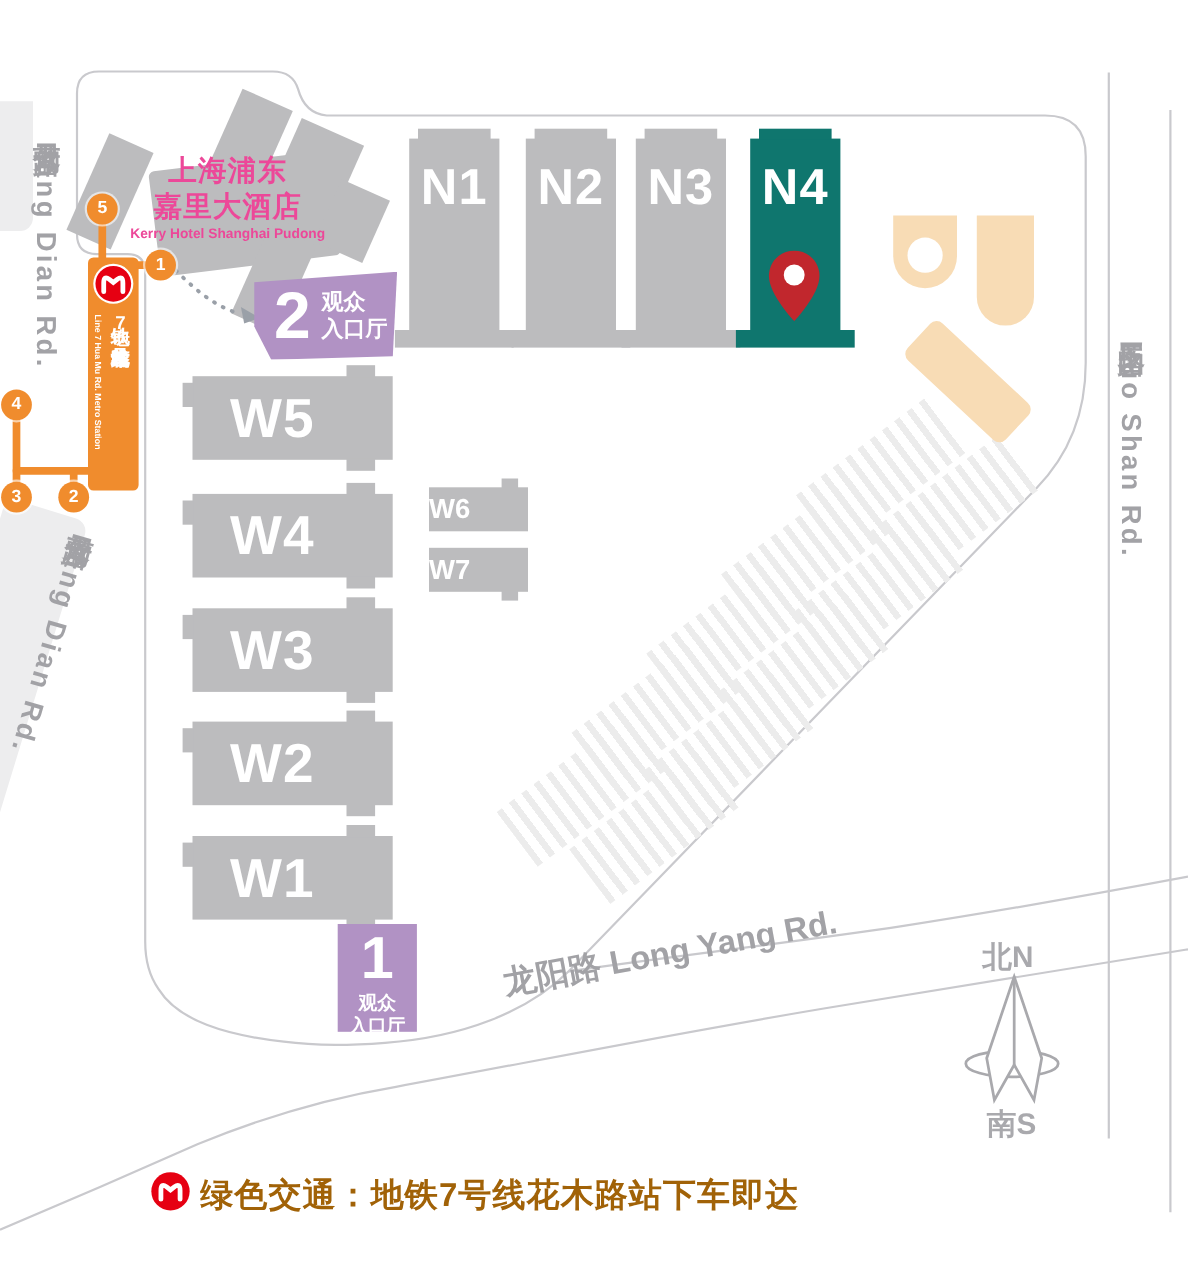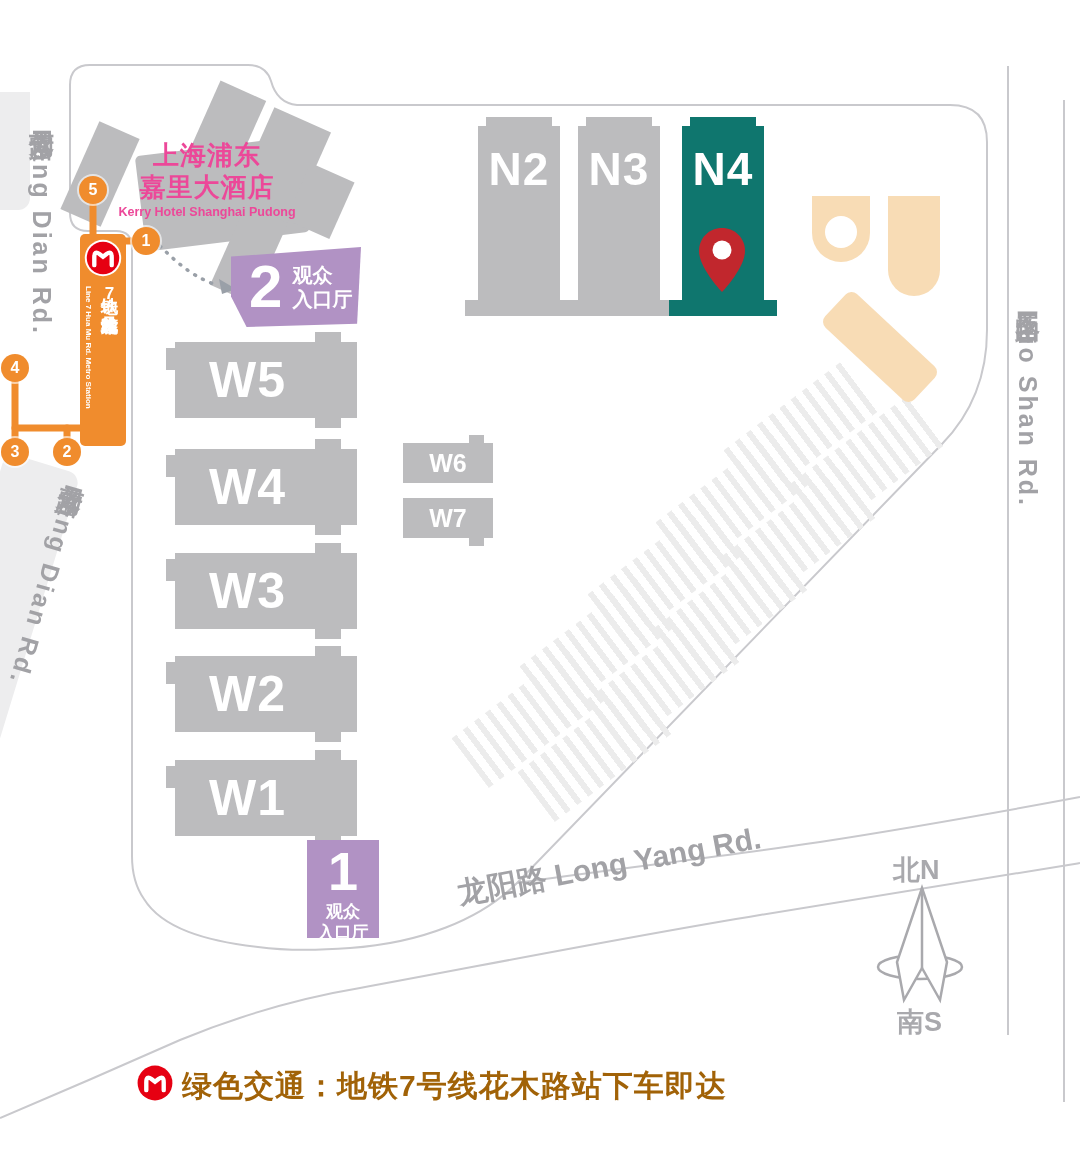--- a/index.html
+++ b/index.html
@@ -22,21 +22,21 @@
   .hall-n{width:82px;height:174px;top:126px;}
   .hall-n::before{content:"";position:absolute;left:8px;right:8px;top:-9px;height:10px;background:inherit;}
   .hall-n::after{content:"";position:absolute;left:-13px;right:-13px;bottom:-16px;height:16px;background:inherit;}
   .hall-n .lbl{display:block;text-align:center;margin-top:16px;font-size:46px;letter-spacing:1px;}
   .hall-n.green{background:#0f766e;}
   .hall-w{left:175px;width:182px;height:76px;display:flex;align-items:center;}
   .hall-w::before{content:"";position:absolute;right:16px;top:-10px;width:26px;height:11px;background:inherit;}
   .hall-w::after{content:"";position:absolute;right:16px;bottom:-10px;width:26px;height:11px;background:inherit;}
   .hall-w .tab-l{position:absolute;left:-9px;top:6px;width:10px;height:22px;background:inherit;}
   .hall-w .lbl{font-size:50px;padding-left:34px;letter-spacing:1px;}
-  .hall-ws{left:403px;width:90px;height:40px;display:flex;align-items:center;justify-content:center;}
+  .hall-ws{left:390px;width:90px;height:40px;display:flex;align-items:center;justify-content:flex-start;}
   .hall-ws .lbl{font-size:25px;}
   .hall-ws.tab-up::before{content:"";position:absolute;right:9px;top:-8px;width:15px;height:9px;background:inherit;}
   .hall-ws.tab-dn::after{content:"";position:absolute;right:9px;bottom:-8px;width:15px;height:9px;background:inherit;}
 
   
   .entrance{position:absolute;background:#b192c4;color:#fff;font-weight:800;}
   .entrance-2{left:231px;top:247px;width:130px;height:80px;display:flex;align-items:center;
               clip-path:polygon(0 12%,100% 0,97% 96%,12% 100%,0 62%);}
   .entrance-2 .num{font-size:60px;margin-left:18px;line-height:1;}
   .entrance-2 .col{margin-left:10px;font-size:20px;line-height:1.2;}
@@ -144,20 +144,23 @@
   <div class="peach p1"></div>
   <div class="peach p2"></div>
   <div class="peach p3"></div>
 
   <div class="abs hotel-label">
     <div class="l1">上海浦东</div>
     <div class="l2">嘉里大酒店</div>
     <div class="l3">Kerry Hotel Shanghai Pudong</div>
   </div>
 
+  <div class="hall hall-n" style="left:372px">
+    <span class="lbl">N1</span>
+  </div>
   <div class="hall hall-n" style="left:478px">
     <span class="lbl">N2</span>
   </div>
   <div class="hall hall-n" style="left:578px">
     <span class="lbl">N3</span>
   </div>
   <div class="hall hall-n green" style="left:682px">
     <span class="lbl">N4</span>
   </div>
 

